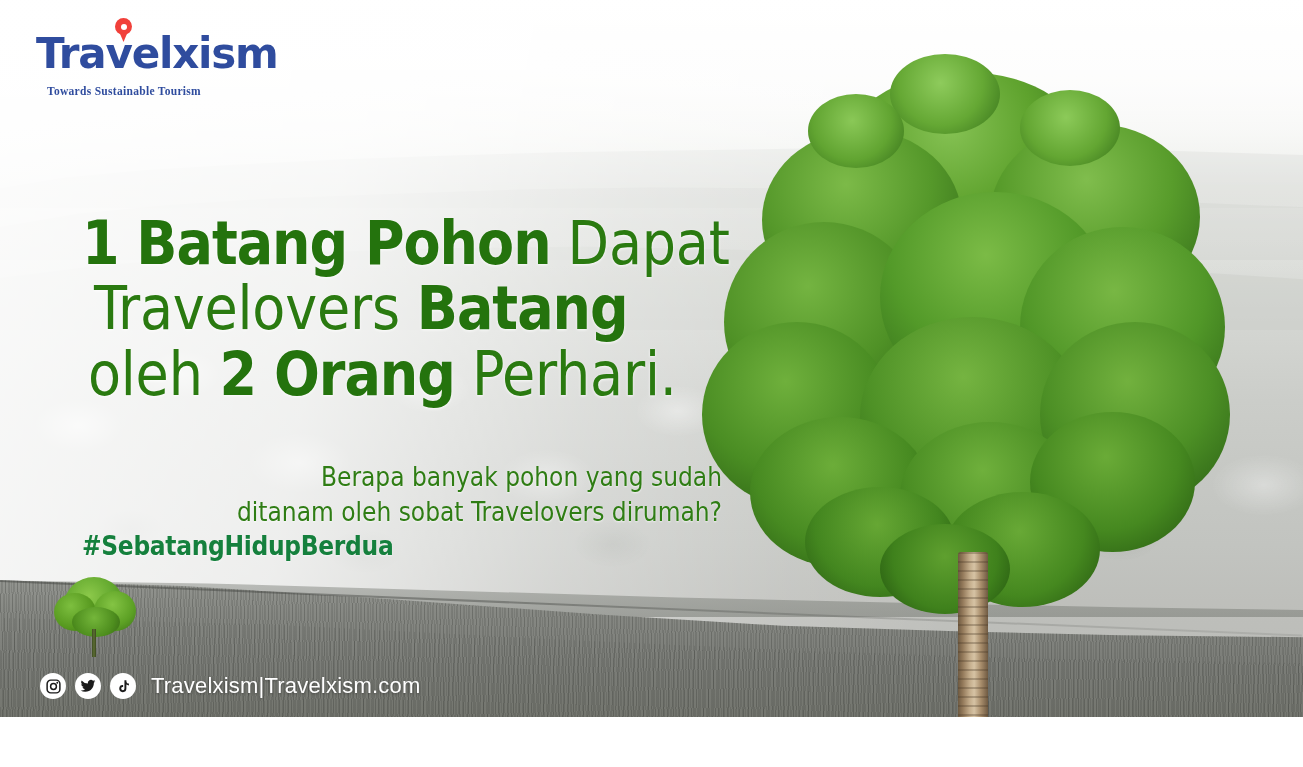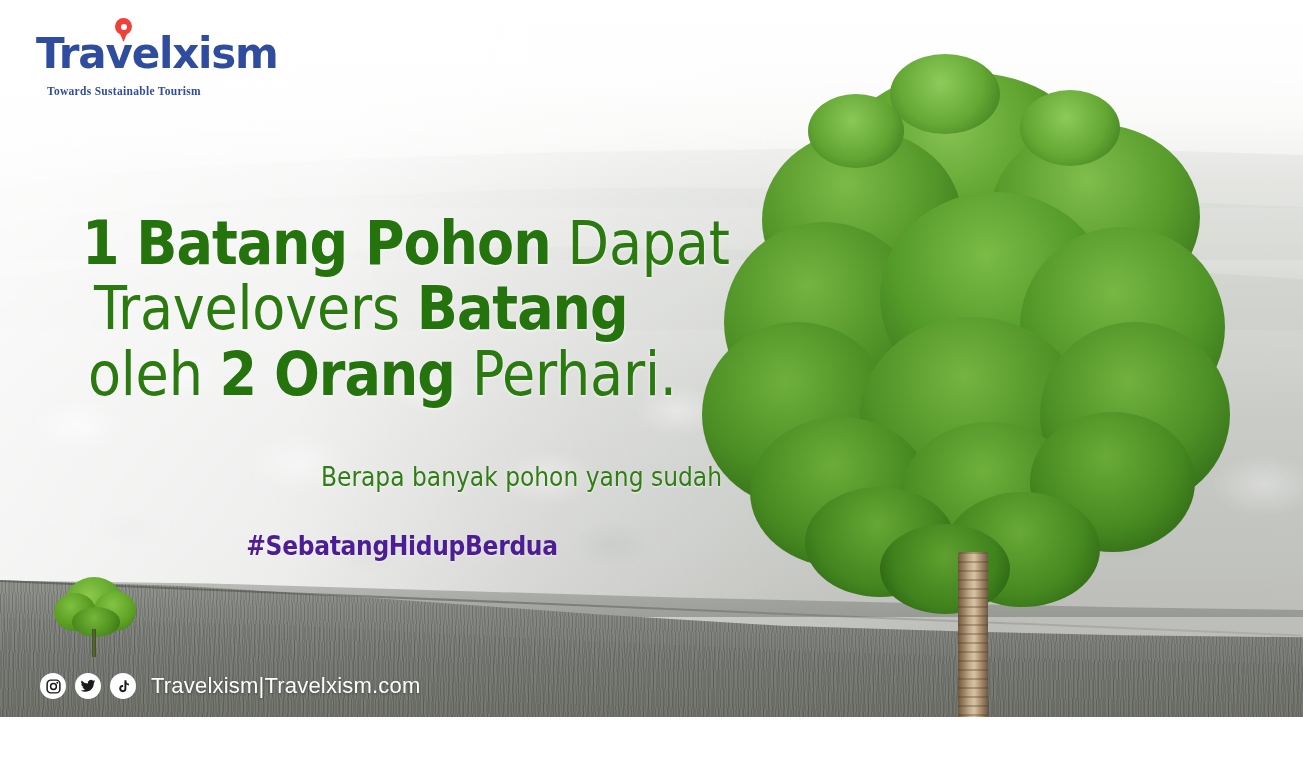--- a/index.html
+++ b/index.html
@@ -214,25 +214,25 @@
     text-align:right;
     font-family:"DejaVu Sans Condensed","Liberation Sans",sans-serif;
     font-size:26px;
     font-weight:400;
     color:#2f7d14;
     line-height:1.34;
     text-shadow:0 1px 2px rgba(255,255,255,.7);
   }
   .hashtag{
     position:absolute;left:82px;top:531px;width:640px;
-    text-align:center;
+    text-align:left;
     font-family:"DejaVu Sans Condensed","Liberation Sans",sans-serif;
     font-size:26px;
     font-weight:700;
-    color:#4c1d95;
+    color:#15803d;
     letter-spacing:-.3px;
     text-shadow:0 1px 2px rgba(255,255,255,.55);
   }
 
   
   .footer{
     position:absolute;left:40px;bottom:18px;
     display:flex;align-items:center;gap:9px;
   }
   .soc{
@@ -323,20 +323,21 @@
     <div class="hl-line l2">
       <span class="hl-r">Travelovers </span><span class="hl-b">Batang</span>
     </div>
     <div class="hl-line l3">
       <span class="hl-r">oleh </span><span class="hl-b">2 Orang</span><span class="hl-r"> Perhari.</span>
     </div>
   </div>
 
   <div class="subtext">
     <div>Berapa banyak pohon yang sudah</div>
+    <div>ditanam oleh sobat Travelovers dirumah?</div>
   </div>
   <div class="hashtag">#SebatangHidupBerdua</div>
 
   <div class="footer">
     <span class="soc">
       <svg width="17" height="17" viewBox="0 0 24 24" aria-hidden="true">
         <rect x="3" y="3" width="18" height="18" rx="5.2" ry="5.2" fill="none" stroke="#1b1b1b" stroke-width="2.1"></rect>
         <circle cx="12" cy="12" r="4.1" fill="none" stroke="#1b1b1b" stroke-width="2.1"></circle>
         <circle cx="17.3" cy="6.7" r="1.35" fill="#1b1b1b"></circle>
       </svg>

